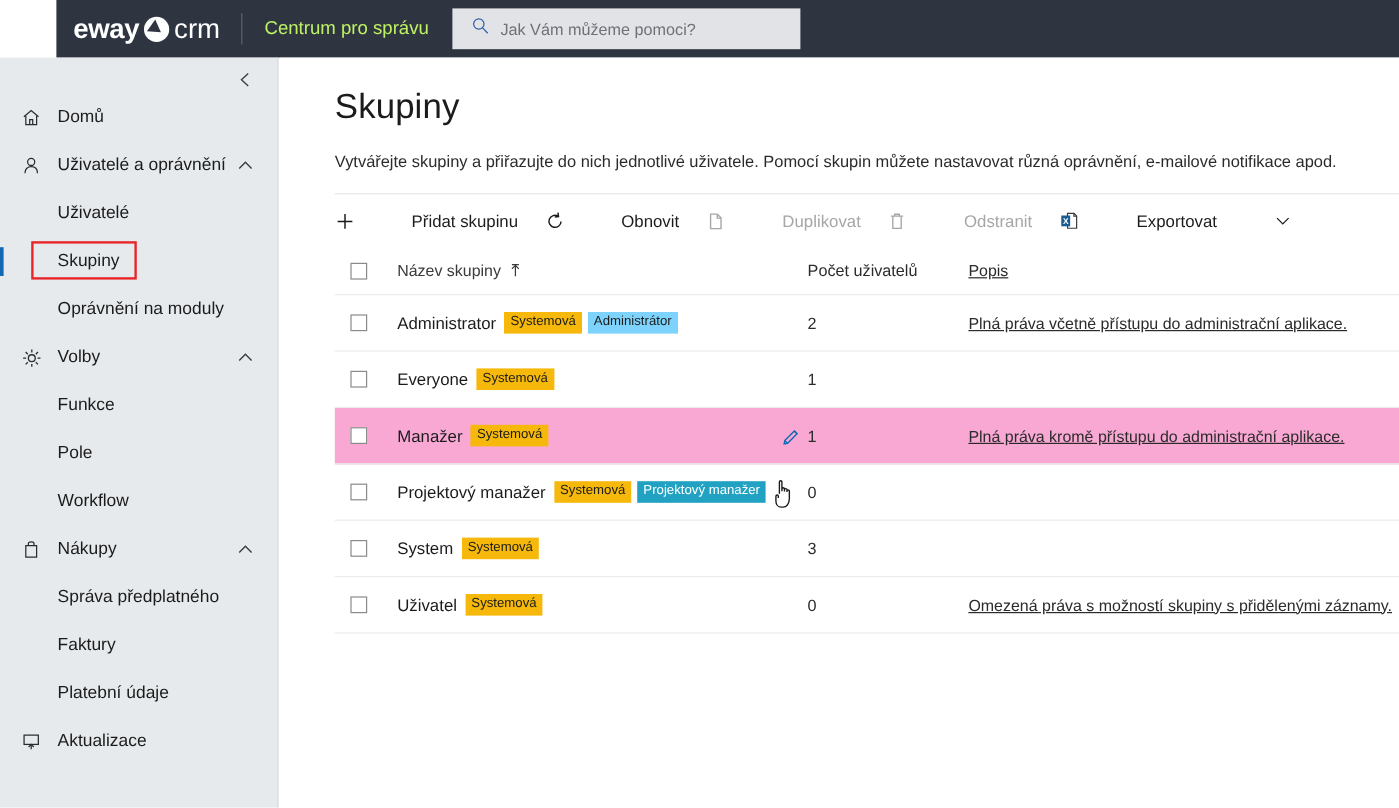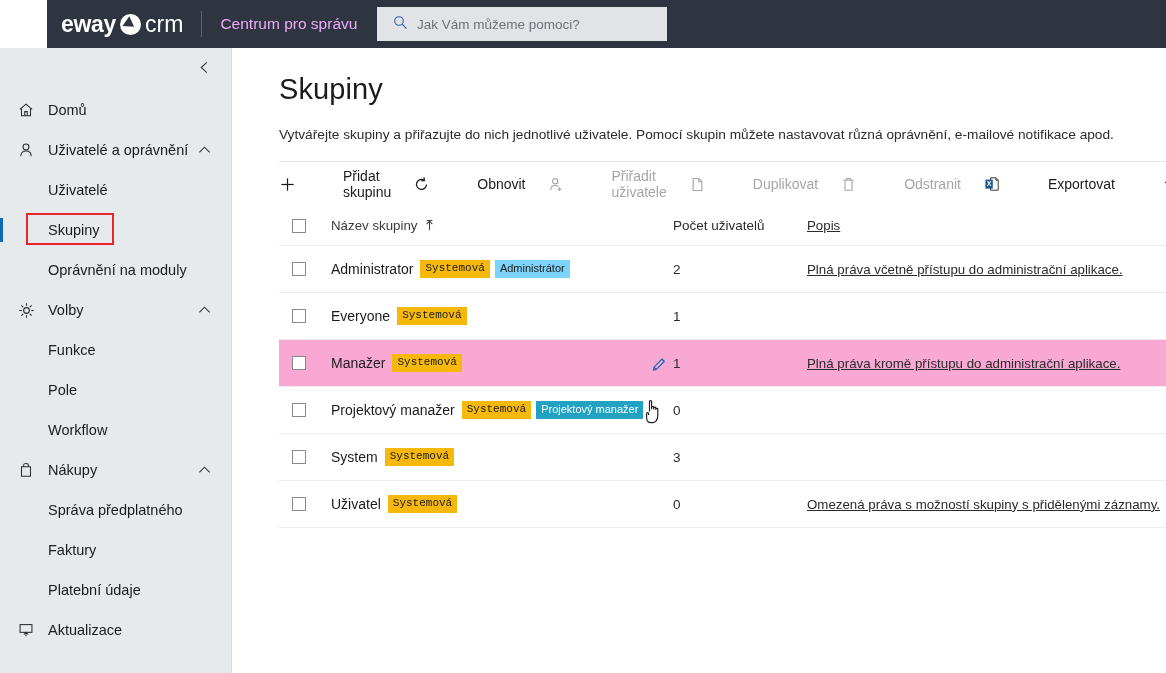--- a/index.html
+++ b/index.html
@@ -42,21 +42,21 @@
   }
   .logo-crm {
     font-size: 23px; font-weight: 300; letter-spacing: 0px;
     color: #ffffff;
   }
   .topbar-divider {
     width: 1px; height: 26px; background: #5b6270;
     margin: 0 18px 0 18px;
   }
   .app-title {
-    font-size: 15.5px; color: #f0abfc; font-weight: 400;
+    font-size: 15.5px; color: #bef264; font-weight: 400;
   }
   .searchbox {
     position: absolute; left: 330px; top: 7px;
     width: 290px; height: 34px;
     background: #E1E3E6;
     display: flex; align-items: center;
     padding-left: 16px;
   }
   .searchbox svg { flex: none; }
   .search-input {
@@ -73,21 +73,21 @@
     width: 232px; height: 625px;
     background: #E6EAED;
     border-right: 1px solid #d7dbde;
   }
   .collapse-btn {
     position: absolute; right: 12px; top: 6px;
     width: 30px; height: 30px;
     display: flex; align-items: center; justify-content: center;
     cursor: pointer;
   }
-  .nav { position: absolute; top: 42px; left: 0; width: 232px; }
+  .nav { position: absolute; top: 30px; left: 0; width: 232px; }
   .nav-item {
     position: relative;
     height: 40px;
     display: flex; align-items: center;
     cursor: pointer;
     color: #1b1b1b;
     font-size: 14.5px;
   }
   .nav-item .nav-icon {
     width: 24px; margin-left: 14px;
@@ -183,21 +183,21 @@
     display: inline-block; cursor: pointer;
   }
   .gname { font-size: 14px; color: #1b1b1b; margin-right: 7px; white-space: nowrap; }
   .badge {
     font-size: 11px; line-height: 15px;
     padding: 1px 5px 2px 5px;
     margin-right: 5px;
     white-space: nowrap;
     display: inline-block;
   }
-  .badge.sys   { background: #F5B80B; color: #1b1b1b; font-family: Liberation Mono, monospace; }
+  .badge.sys   { background: #F5B80B; color: #1b1b1b; }
   .badge.admin { background: #7dd3fc; color: #1b1b1b; }
   .badge.teal  { background: #22A2C3; color: #ffffff; }
   .sort-arrow { margin-left: 6px; display: inline-flex; }
 
   .edit-pencil {
     position: absolute; left: -22px; top: 50%;
     transform: translateY(-50%);
     display: flex; cursor: pointer;
   }
   .cursor-hand {
@@ -376,31 +376,20 @@
     <div class="tb-btn">
       <span class="tb-icon">
         <svg width="17" height="17" viewBox="0 0 18 18">
           <path d="M14.3 9 A5.3 5.3 0 1 1 11.8 4.4" fill="none" stroke="#1b1b1b" stroke-width="1.3"></path>
           <polyline points="11.6,1.3 12.1,4.7 8.8,5.1" fill="none" stroke="#1b1b1b" stroke-width="1.3"></polyline>
         </svg>
       </span>
       <span>Obnovit</span>
     </div>
 
-    <div class="tb-btn disabled">
-      <span class="tb-icon">
-        <svg width="17" height="17" viewBox="0 0 18 18">
-          <circle cx="7.6" cy="5.6" r="2.8" fill="none" stroke="#a6a6a6" stroke-width="1.2"></circle>
-          <path d="M2.9 15 C2.9 11.4 5.1 10 7.6 10 C9 10 10.3 10.4 11.2 11.2" fill="none" stroke="#a6a6a6" stroke-width="1.2"></path>
-          <line x1="12.3" y1="12" x2="12.3" y2="16" stroke="#a6a6a6" stroke-width="1.2"></line>
-          <line x1="10.3" y1="14" x2="14.3" y2="14" stroke="#a6a6a6" stroke-width="1.2"></line>
-        </svg>
-      </span>
-      <span>Přiřadit uživatele</span>
-    </div>
 
     <div class="tb-btn disabled">
       <span class="tb-icon">
         <svg width="17" height="17" viewBox="0 0 18 18">
           <path d="M4.4 2.6 H10.3 L13.6 5.9 V15.4 H4.4 Z" fill="none" stroke="#a6a6a6" stroke-width="1.2"></path>
           <polyline points="10.3,2.6 10.3,6.1 13.6,6.1" fill="none" stroke="#a6a6a6" stroke-width="1.2"></polyline>
         </svg>
       </span>
       <span>Duplikovat</span>
     </div>

